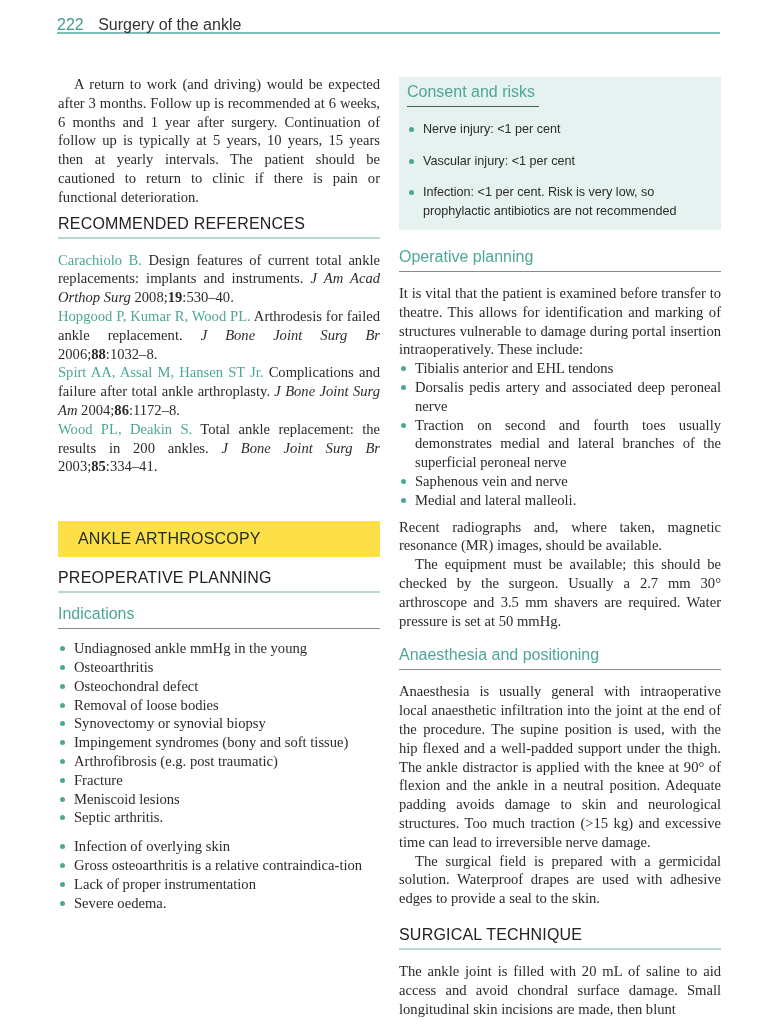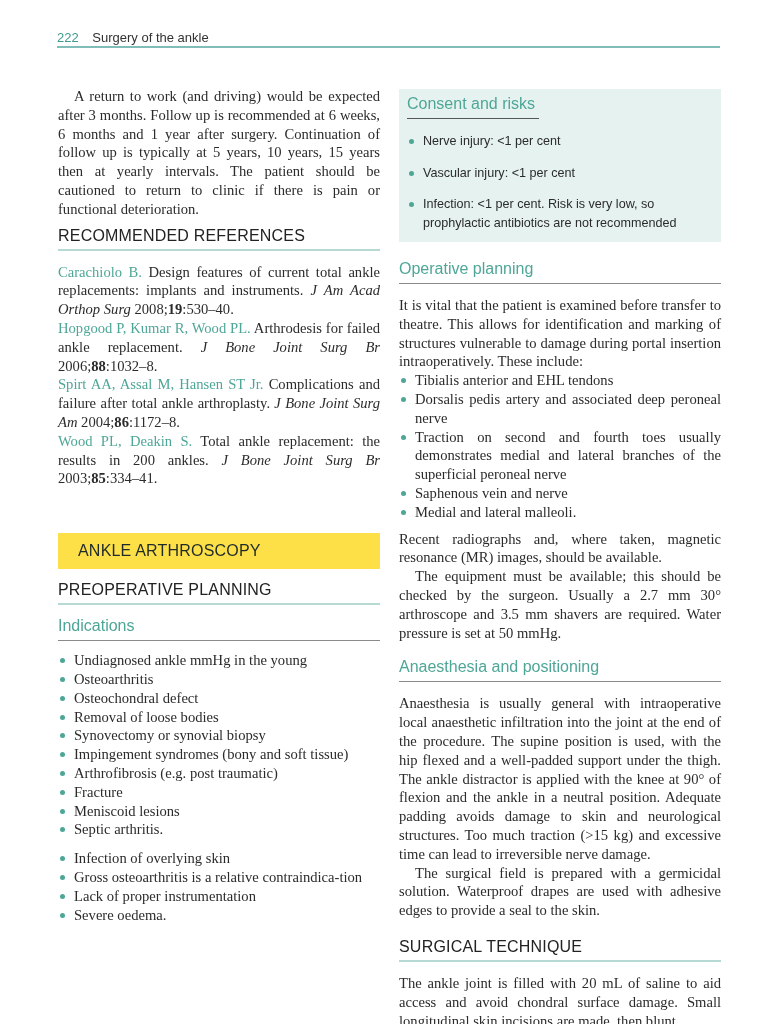--- a/index.html
+++ b/index.html
@@ -1,25 +1,25 @@
 <!DOCTYPE html>
 <html><head>
 <meta charset="utf-8">
 <style>
   html, body { margin: 0; padding: 0; background: #ffffff; }
   body { width: 778px; height: 1024px; position: relative; overflow: hidden; color: #2b2b2b; }
   .sans { font-family: "Liberation Sans", "DejaVu Sans", sans-serif; }
   .serif { font-family: "Liberation Serif", "DejaVu Serif", serif; }
 
-  .running-head { position: absolute; left: 57px; top: 30px; width: 663px; height: 16px;
-    border-bottom: 2px solid #7fbdb6; font-size: 13px; }
+  .running-head { position: absolute; left: 57px; top: 16px; width: 663px; height: 16px;
+    border-bottom: 2px solid #7fbdb6; font-size: 16px; }
   .running-head .pnum { color: #3f9a8f; margin-right: 10px; }
   .running-head .ptitle { color: #333; }
 
-  .col { position: absolute; top: 87px; width: 322px; }
+  .col { position: absolute; top: 75px; width: 322px; }
   .col-left { left: 58px; }
   .col-right { left: 399px; }
 
   p.body { margin: 0; font-size: 14.6px; line-height: 18.8px; text-align: justify; }
   p.indent { text-indent: 16px; }
 
   .h-upper { font-family: "Liberation Sans", "DejaVu Sans", sans-serif; font-size: 16px; color: #222;
     letter-spacing: 0.2px; padding-bottom: 4px; border-bottom: 2px solid #b6d9d4; }
   .h-teal { font-family: "Liberation Sans", "DejaVu Sans", sans-serif; font-size: 16px; color: #4ea697;
     padding-bottom: 5px; border-bottom: 1.5px solid #8a8a8a; }

